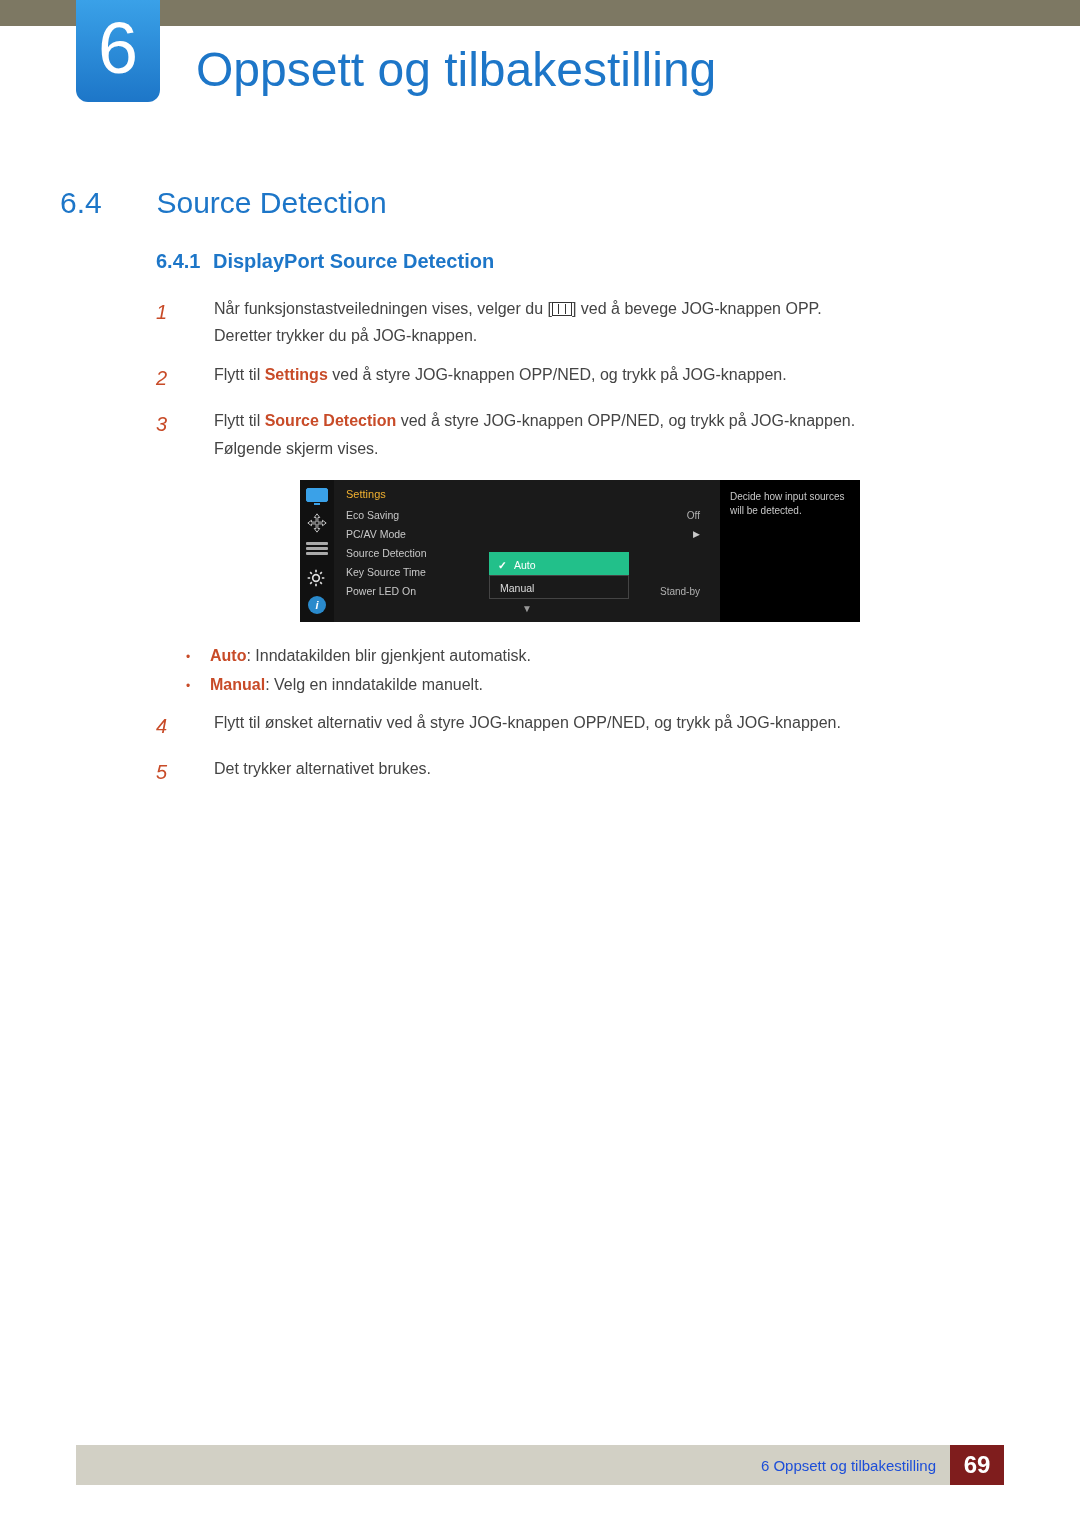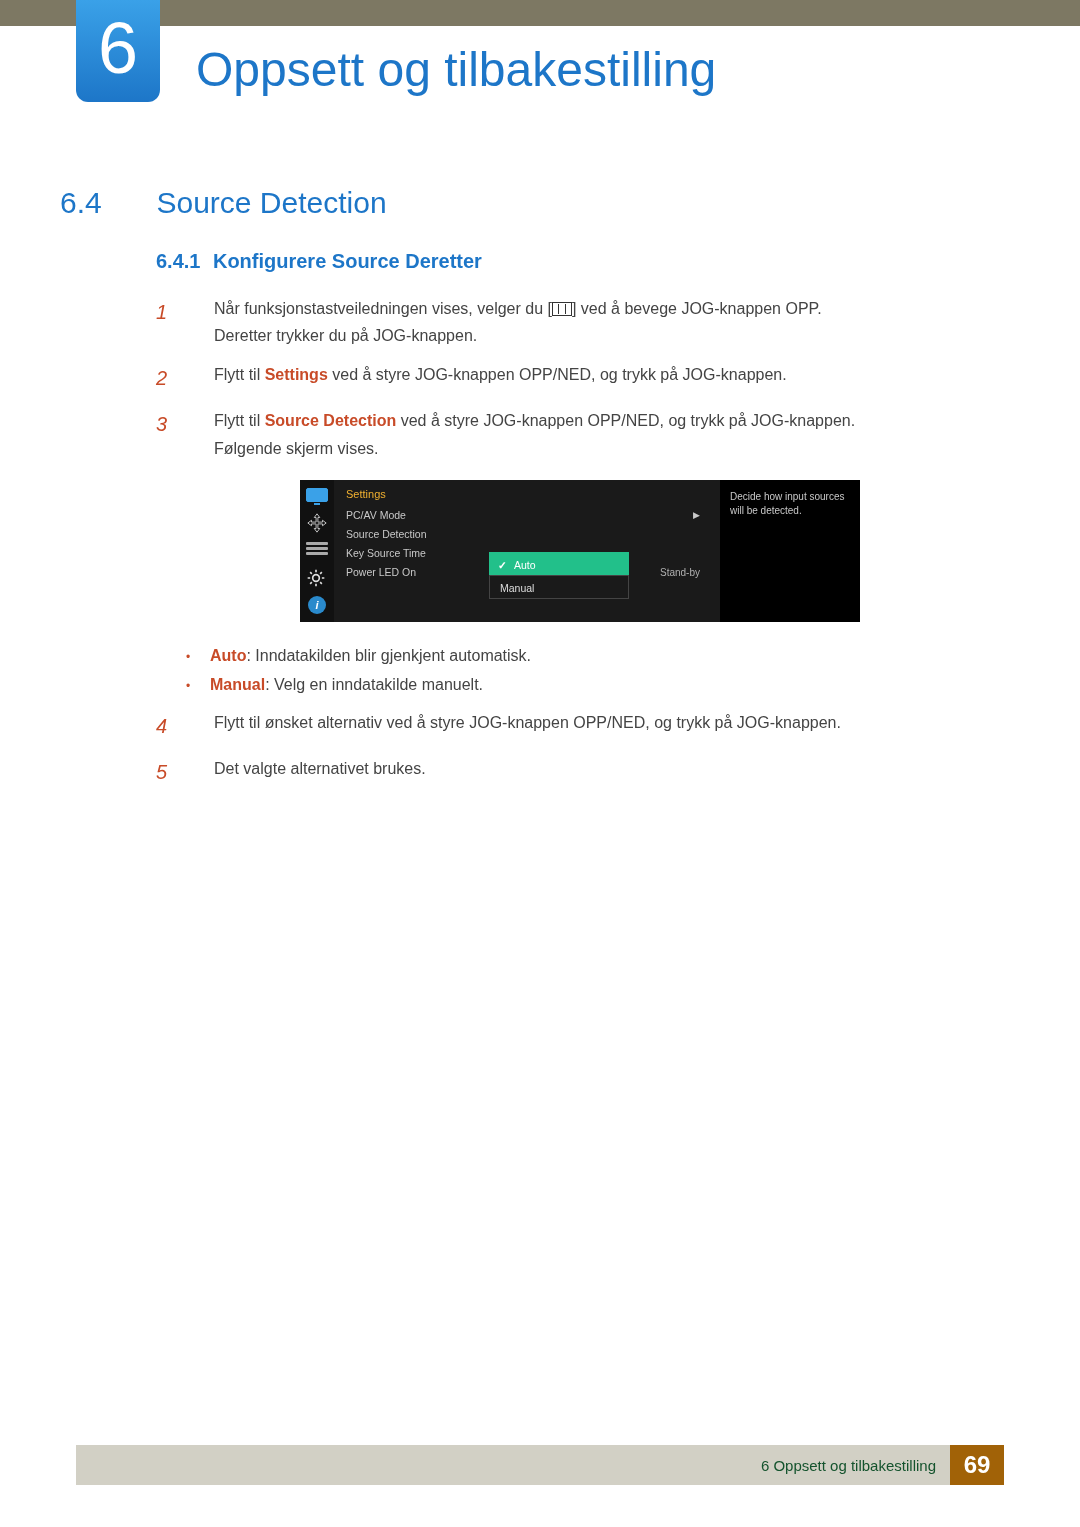--- a/index.html
+++ b/index.html
@@ -282,26 +282,26 @@
     left: 76px;
     right: 76px;
     bottom: 42px;
     height: 40px;
     background: #d2d0c5;
     display: flex;
     align-items: center;
     justify-content: flex-end;
   }
   .footer-text {
-    color: #14532d;
+    color: #1d4ed8;
     font-size: 15px;
     padding-right: 14px;
   }
   .footer-page {
-    background: #a16207;
+    background: #7f1d1d;
     color: #fff;
     height: 40px;
     width: 54px;
     font-size: 24px;
     font-weight: 700;
     display: flex;
     align-items: center;
     justify-content: center;
   }
 </style>
@@ -314,21 +314,21 @@
 
 <div class="content">
   <div>
     <span class="section-num">6.4</span>
     <span class="section-title">Source Detection</span>
   </div>
 
 
   <div class="subsection">
     <span class="subsection-num">6.4.1</span>
-    <span class="subsection-title">Konfigurere Source Deretter</span>
+    <span class="subsection-title">DisplayPort Source Detection</span>
   </div>
 
   <div class="steps">
     <div class="step">
       <div class="step-num">1</div>
       <div class="step-body">
         <span>Når funksjonstastveiledningen vises, velger du [</span><span class="icon-inline"></span><span>] ved å bevege JOG-knappen OPP.</span>
         <br>
         <span>Deretter trykker du på JOG-knappen.</span>
       </div>
@@ -369,20 +369,24 @@
           <svg viewBox="0 0 24 24">
               <circle cx="12" cy="12" r="4" fill="none" stroke="#ddd" stroke-width="2"></circle>
               <path d="M12 2v3M12 19v3M2 12h3M19 12h3M5 5l2 2M17 17l2 2M5 19l2-2M17 7l2-2" stroke="#ddd" stroke-width="2"></path>
             </svg>
         </div>
         <div class="osd-ico info">i</div>
       </div>
       <div class="osd-main">
         <div class="osd-heading">Settings</div>
         <div class="osd-row">
+          <span class="lab">Eco Saving</span>
+          <span class="val">Off</span>
+        </div>
+        <div class="osd-row">
           <span class="lab">PC/AV Mode</span>
           <span class="osd-arrow-r">▶</span>
         </div>
         <div class="osd-row">
           <span class="lab">Source Detection</span>
           <span class="val"></span>
         </div>
         <div class="osd-row">
           <span class="lab">Key Source Time</span>
           <span class="val"></span>
@@ -417,21 +421,21 @@
     </div>
   </div>
 
   <div class="steps" style="margin-top:10px">
     <div class="step">
       <div class="step-num">4</div>
       <div class="step-body">Flytt til ønsket alternativ ved å styre JOG-knappen OPP/NED, og trykk på JOG-knappen.</div>
     </div>
     <div class="step">
       <div class="step-num">5</div>
-      <div class="step-body">Det valgte alternativet brukes.</div>
+      <div class="step-body">Det trykker alternativet brukes.</div>
     </div>
   </div>
 </div>
 
 <div class="footer-bar">
   <div class="footer-text">6 Oppsett og tilbakestilling</div>
   <div class="footer-page">69</div>
 </div>
 
 </body></html>

